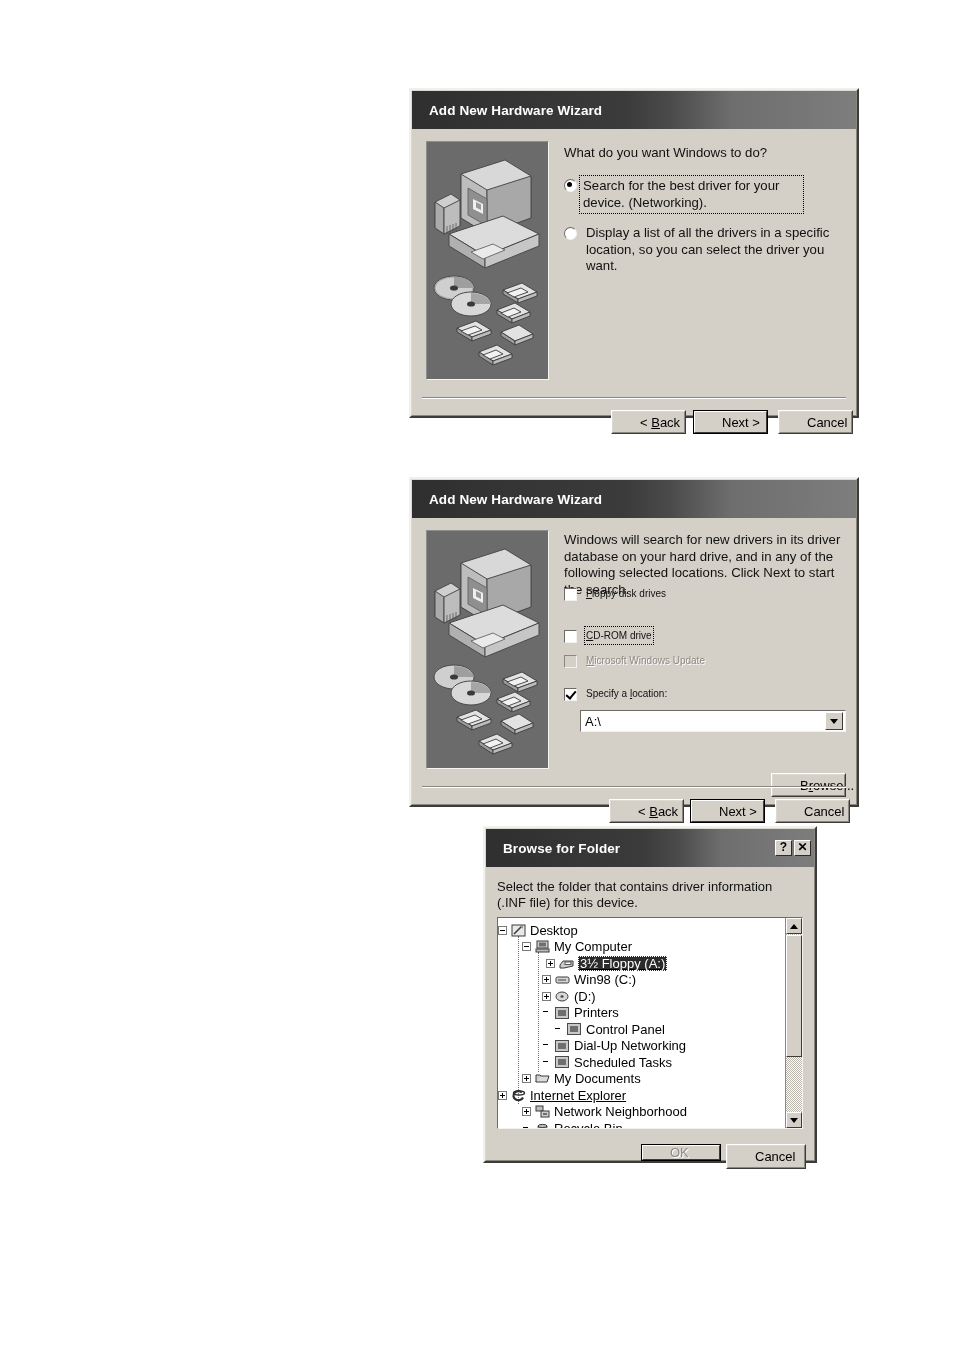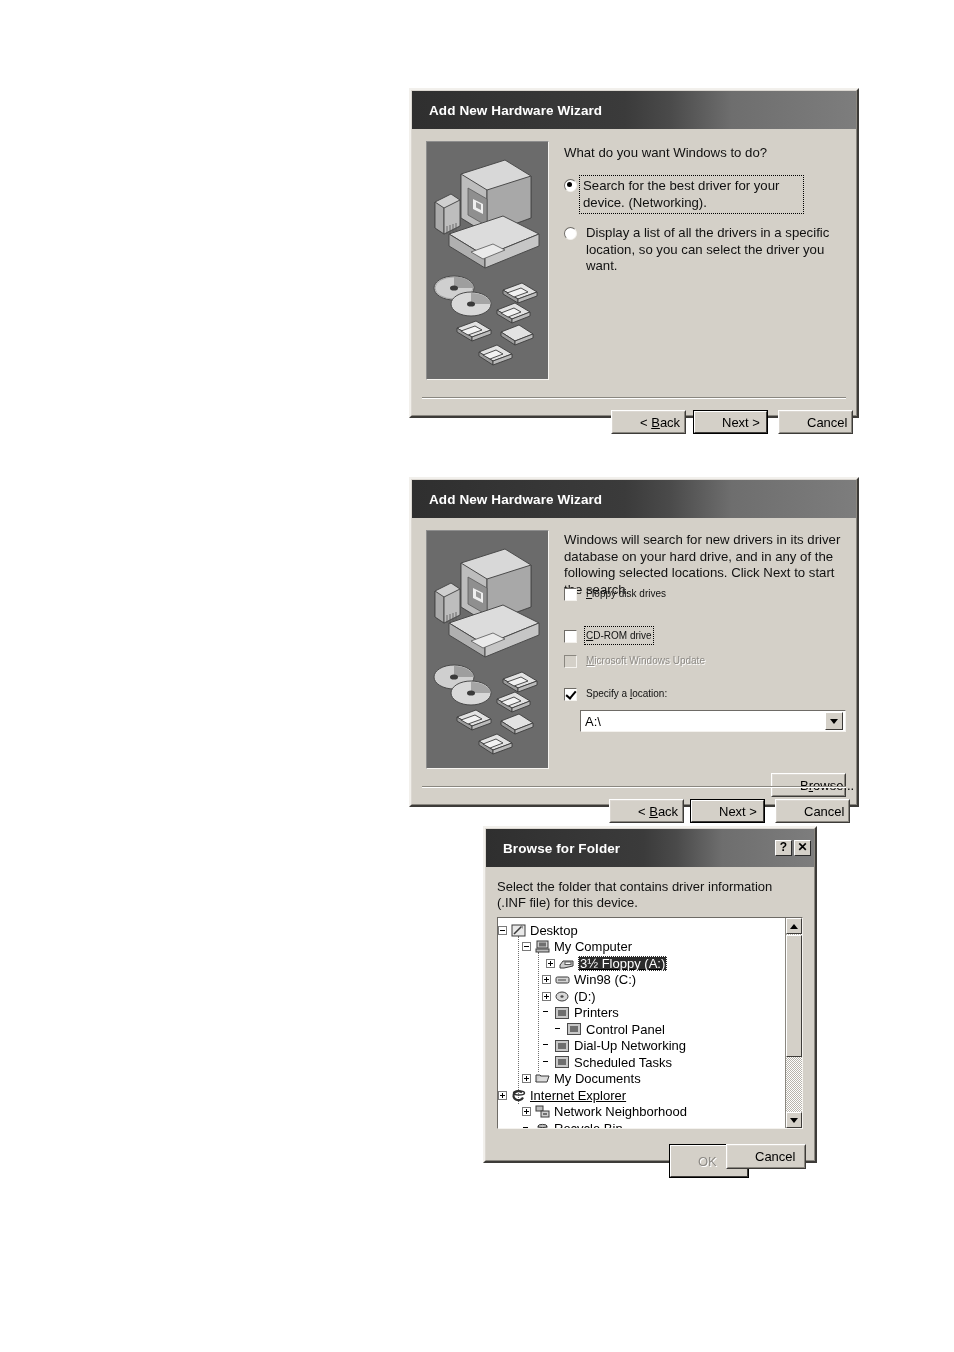--- a/index.html
+++ b/index.html
@@ -712,21 +712,21 @@
           <div class="sb-btn" style="top:0;">
               <span class="tri-up"></span>
             </div>
           <div class="sb-thumb" style="top:17px; height:122px;"></div>
           <div class="sb-btn" style="bottom:0;">
               <span class="tri-down"></span>
             </div>
         </div>
       </div>
 
-      <div class="btn default disabled" style="left:155px; top:277px; width:80px; height:34px;margin-left:28px;">
+      <div class="btn default disabled" style="left:155px; top:277px; width:80px; height:17px;">
         <span class="inner-bevel"></span>
         <span>OK</span>
       </div>
       <div class="btn" style="left:240px; top:277px; width:80px; height:25px;">
         <span class="inner-bevel"></span>
         <span>Cancel</span>
       </div>
 
     </div>
   </div>

